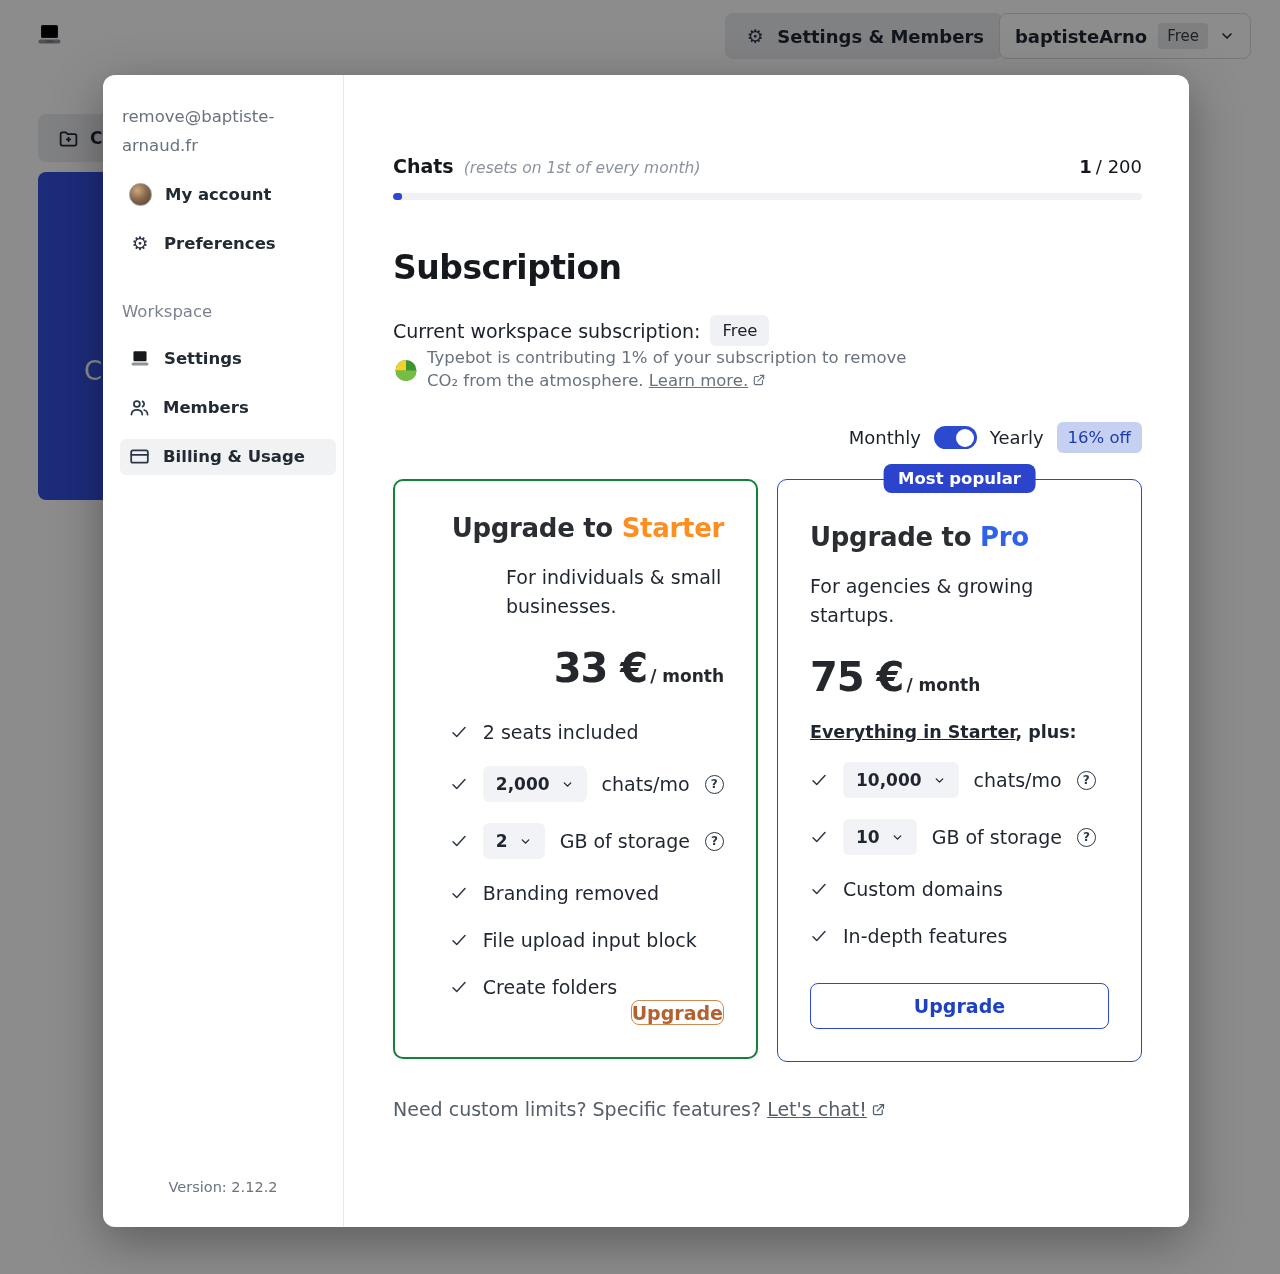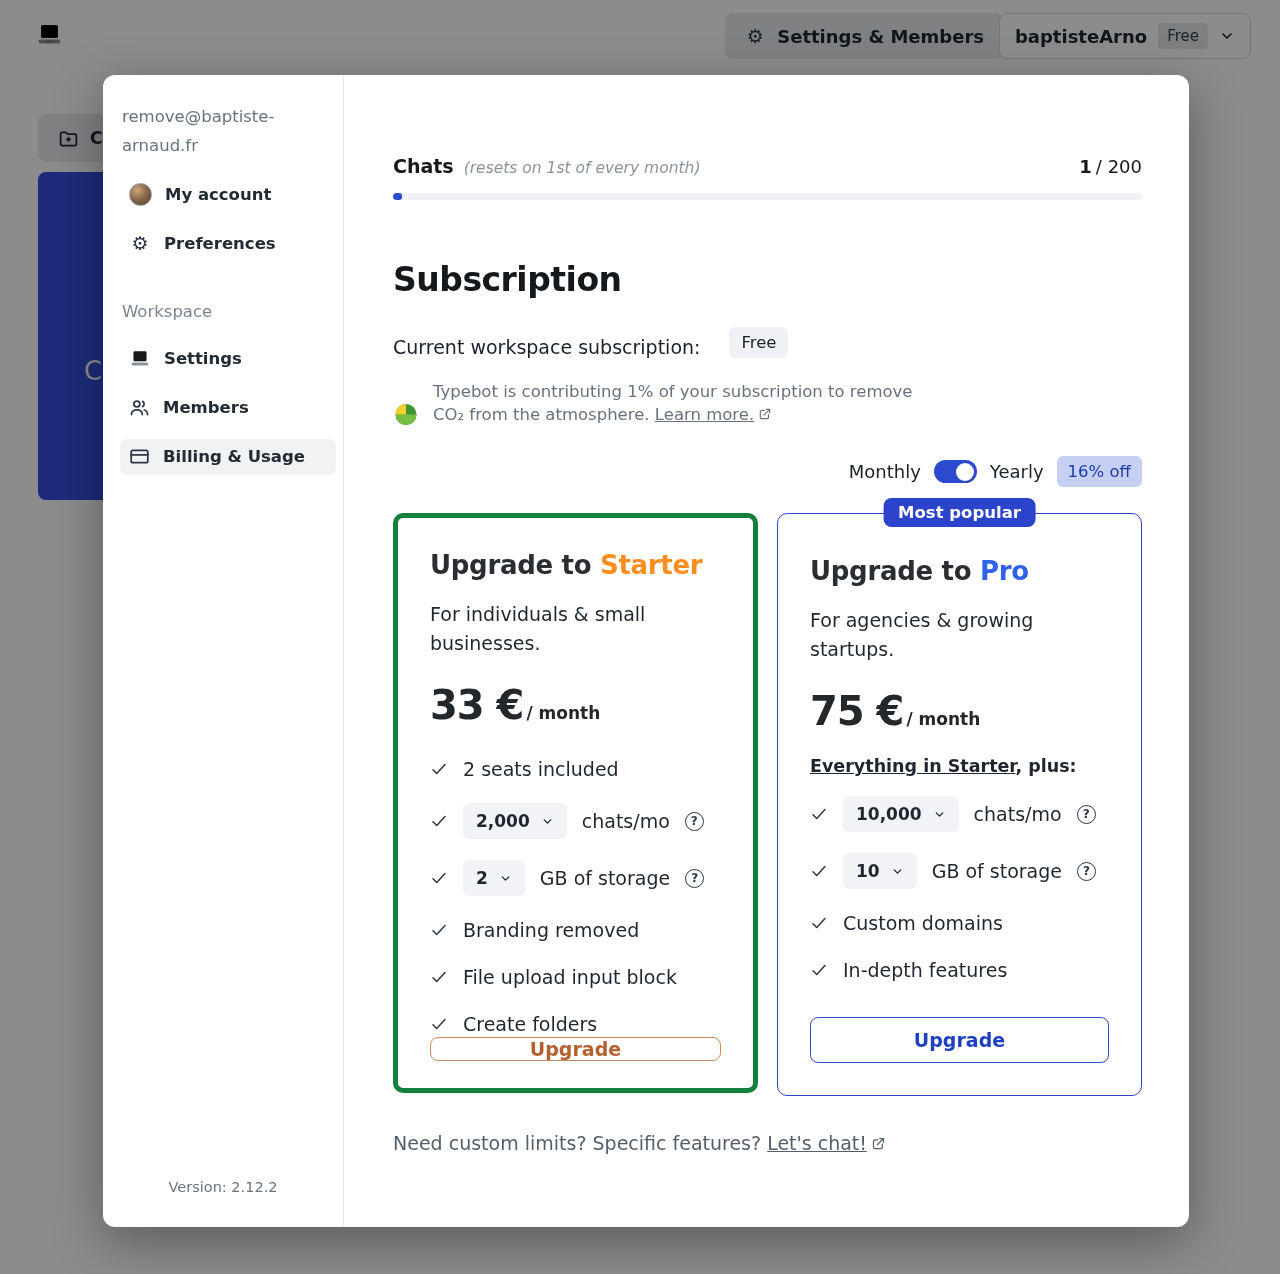--- a/index.html
+++ b/index.html
@@ -63,38 +63,38 @@
   .page-h { font-size:33px; font-weight:800; color:#15181C; letter-spacing:-0.5px; }
 
   .chats-row { display:flex; align-items:baseline; margin-top:34px; }
   .chats-label { font-size:19px; font-weight:800; color:#15181C; }
   .chats-note { font-size:15.5px; font-style:italic; color:#8A939E; margin-left:10px; }
   .chats-count { margin-left:auto; font-size:18px; color:#15181C; }
   .chats-count .used { font-weight:700; margin-right:4px; }
   .progress { margin-top:16px; height:7px; background:#EFF1F4; border-radius:4px; overflow:hidden; }
   .progress-fill { height:100%; background:#2B4AD0; border-radius:3px; }
 
-  .sub-h { margin-top:60px; }
-  .current-row { display:flex; align-items:flex-end; gap:29px; margin-top:28px; font-size:19px; color:#1A212B; }
+  .sub-h { margin-top:48px; }
+  .current-row { display:flex; align-items:center; gap:10px; margin-top:28px; font-size:19px; color:#1A212B; }
   .badge-gray { background:#EFF1F4; border-radius:6px; padding:6px 12px; font-size:16.5px; color:#1A212B; }
 
-  .climate { display:flex; gap:14px; margin-top:22px; align-items:flex-end; }
+  .climate { display:flex; gap:8px; align-items:center; }
   .climate-ic { margin-top:3px; }
   .climate-text { width:505px; font-size:16.5px; line-height:1.4; color:#68727E; }
   .climate-text .lnk { color:#68727E; text-decoration:underline; cursor:pointer; }
   .ext-ic { display:inline-block; vertical-align:-1px; margin-left:4px; }
 
   .toggle-row { display:flex; align-items:center; justify-content:flex-end; gap:13px; margin-top:30px; font-size:18px; color:#1A212B; }
   .switch { width:43px; height:23px; background:#2B4AD0; border-radius:12px; position:relative; cursor:pointer; }
   .knob { position:absolute; right:3px; top:2.5px; width:18px; height:18px; background:#fff; border-radius:50%; }
   .badge-discount { background:#C5D0F2; color:#1E3CA8; border-radius:6px; padding:6px 11px; font-size:16.5px; }
 
   .cards { display:flex; gap:19px; margin-top:26px; }
   .card { width:365px; border-radius:10px; background:#fff; display:flex; flex-direction:column; padding:32px; height:580px; position:relative; }
-  .card.starter-card { border:5px solid #15803d; box-shadow:0 1px 4px rgba(0,0,0,0.06); }
+  .card.starter-card { border:2px solid #15803d; box-shadow:0 1px 4px rgba(0,0,0,0.06);align-items:flex-end; }
   .card.pro-card { border:1px solid #2B44CB; padding-top:42px; height:583px; }
   .popular {
     position:absolute; top:-16px; left:50%; transform:translateX(-50%);
     background:#2B44CB; color:#fff; font-weight:700; font-size:16.5px;
     padding:5px 15px; border-radius:8px; white-space:nowrap;
   }
   .card-title { font-size:26px; font-weight:800; color:#2A2D31; letter-spacing:-0.3px; }
   .name-starter { color:#FF8E21; }
   .name-pro { color:#2F62E8; }
   .card-desc { margin-top:20px; font-size:19px; color:#1F2630; line-height:1.5; min-height:58px; }

